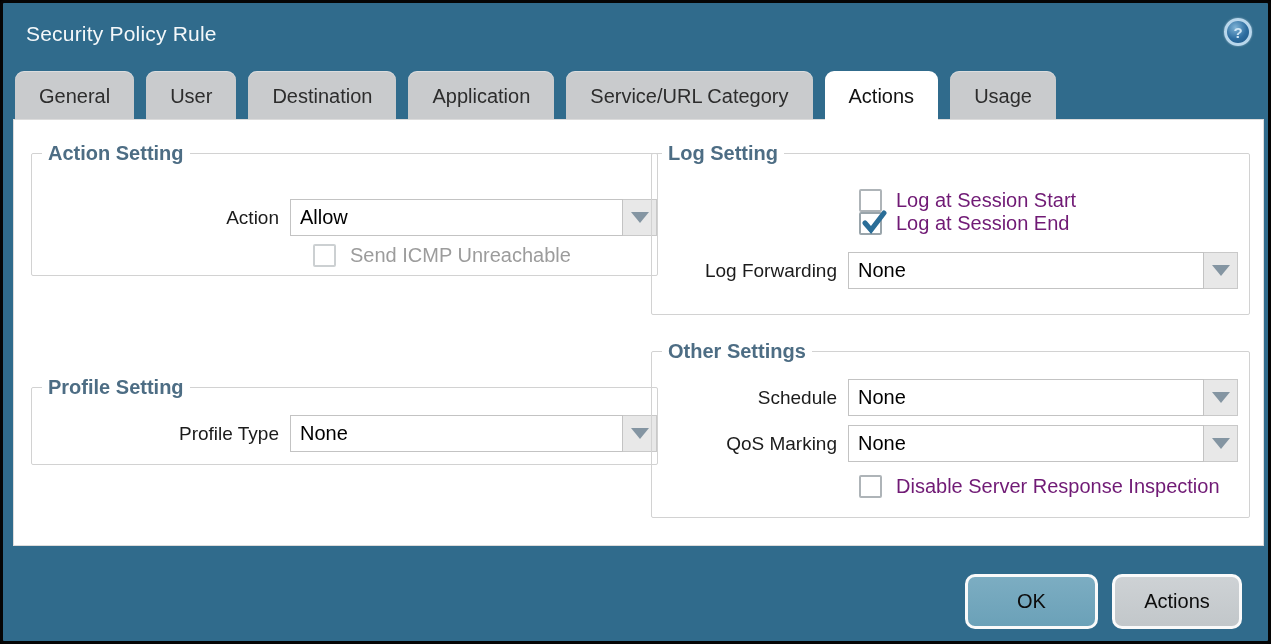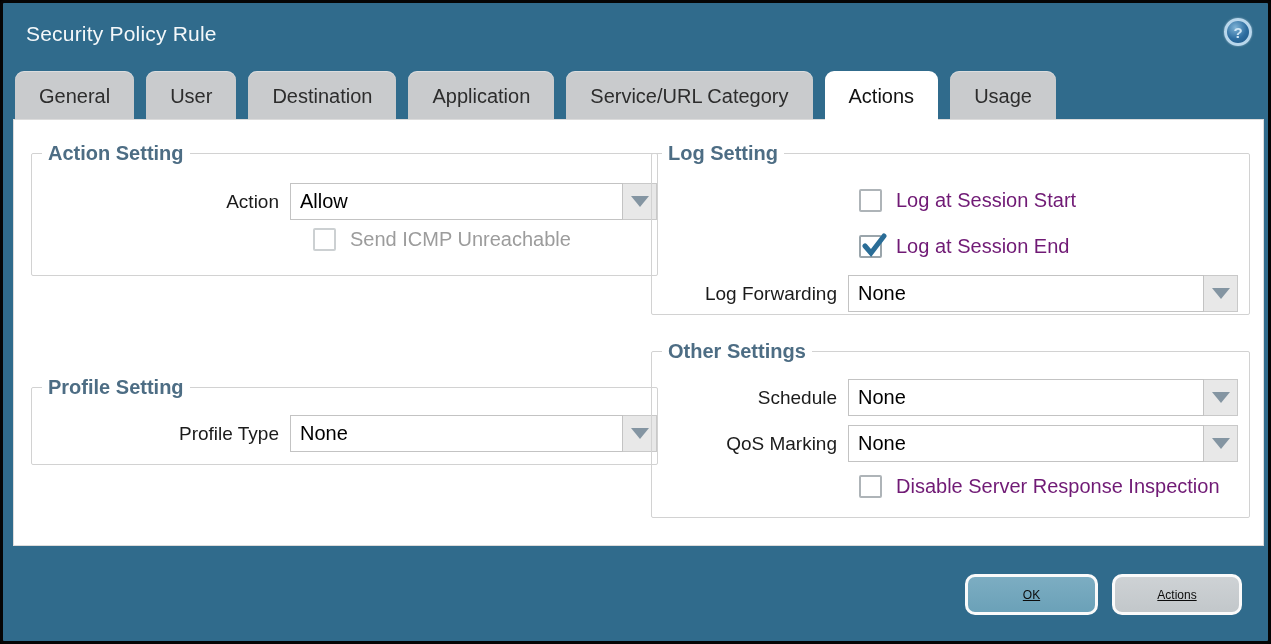--- a/index.html
+++ b/index.html
@@ -122,40 +122,40 @@
     border-radius: 2px;
     position: relative; flex: none;
   }
   .checkbox.checked { border-color: #9aa5ab; }
   .checkbox.checked svg { position: absolute; left: -1px; top: -4px; }
   .checkbox.disabled { border-color: #ccd0d2; }
   .cb-label { margin-left: 14px; font-size: 20px; color: #701a75; }
   .cb-label.disabled { color: #9c9c9c; }
 
   
-  .fs-action  .row-1 { margin-top: 18px; }
+  .fs-action  .row-1 { margin-top: 34px; }
   .fs-action  .row-2 { margin-top: 8px; margin-left: 269px; padding-left: 12px; }
   .fs-log     .row-1 { margin-top: 24px; margin-left: 207px; }
-  .fs-log     .row-2 { margin-top: 23px; margin-left: 207px; }
+  .fs-log     .row-2 { margin-left: 207px; }
   .fs-log     .row-3 { margin-top: 17px; }
   .fs-profile .row-1 { margin-top: 16px; }
   .fs-other   .row-1 { margin-top: 16px; }
   .fs-other   .row-2 { margin-top: 9px; }
   .fs-other   .row-3 { margin-top: 13px; margin-left: 207px; }
 
   
   .btn {
     position: absolute;
-    height: 41px;
+    height: 55px;
     border: 3px solid #fafafa;
     border-radius: 10px;
     font-family: "Liberation Sans", sans-serif;
-    font-size: 12px; color: #0c0c0c;
+    font-size: 20px; color: #0c0c0c;
     cursor: pointer;
-    display: flex; align-items: center; justify-content: center; text-decoration: underline;
+    display: flex; align-items: center; justify-content: center;
   }
   .btn-ok {
     left: 962px; top: 571px; width: 133px;
     background: linear-gradient(#7cadc2, #6ba1b8);
   }
   .btn-cancel {
     left: 1109px; top: 571px; width: 130px;
     background: linear-gradient(#ced2d5, #c2c7ca);
   }
 </style>

